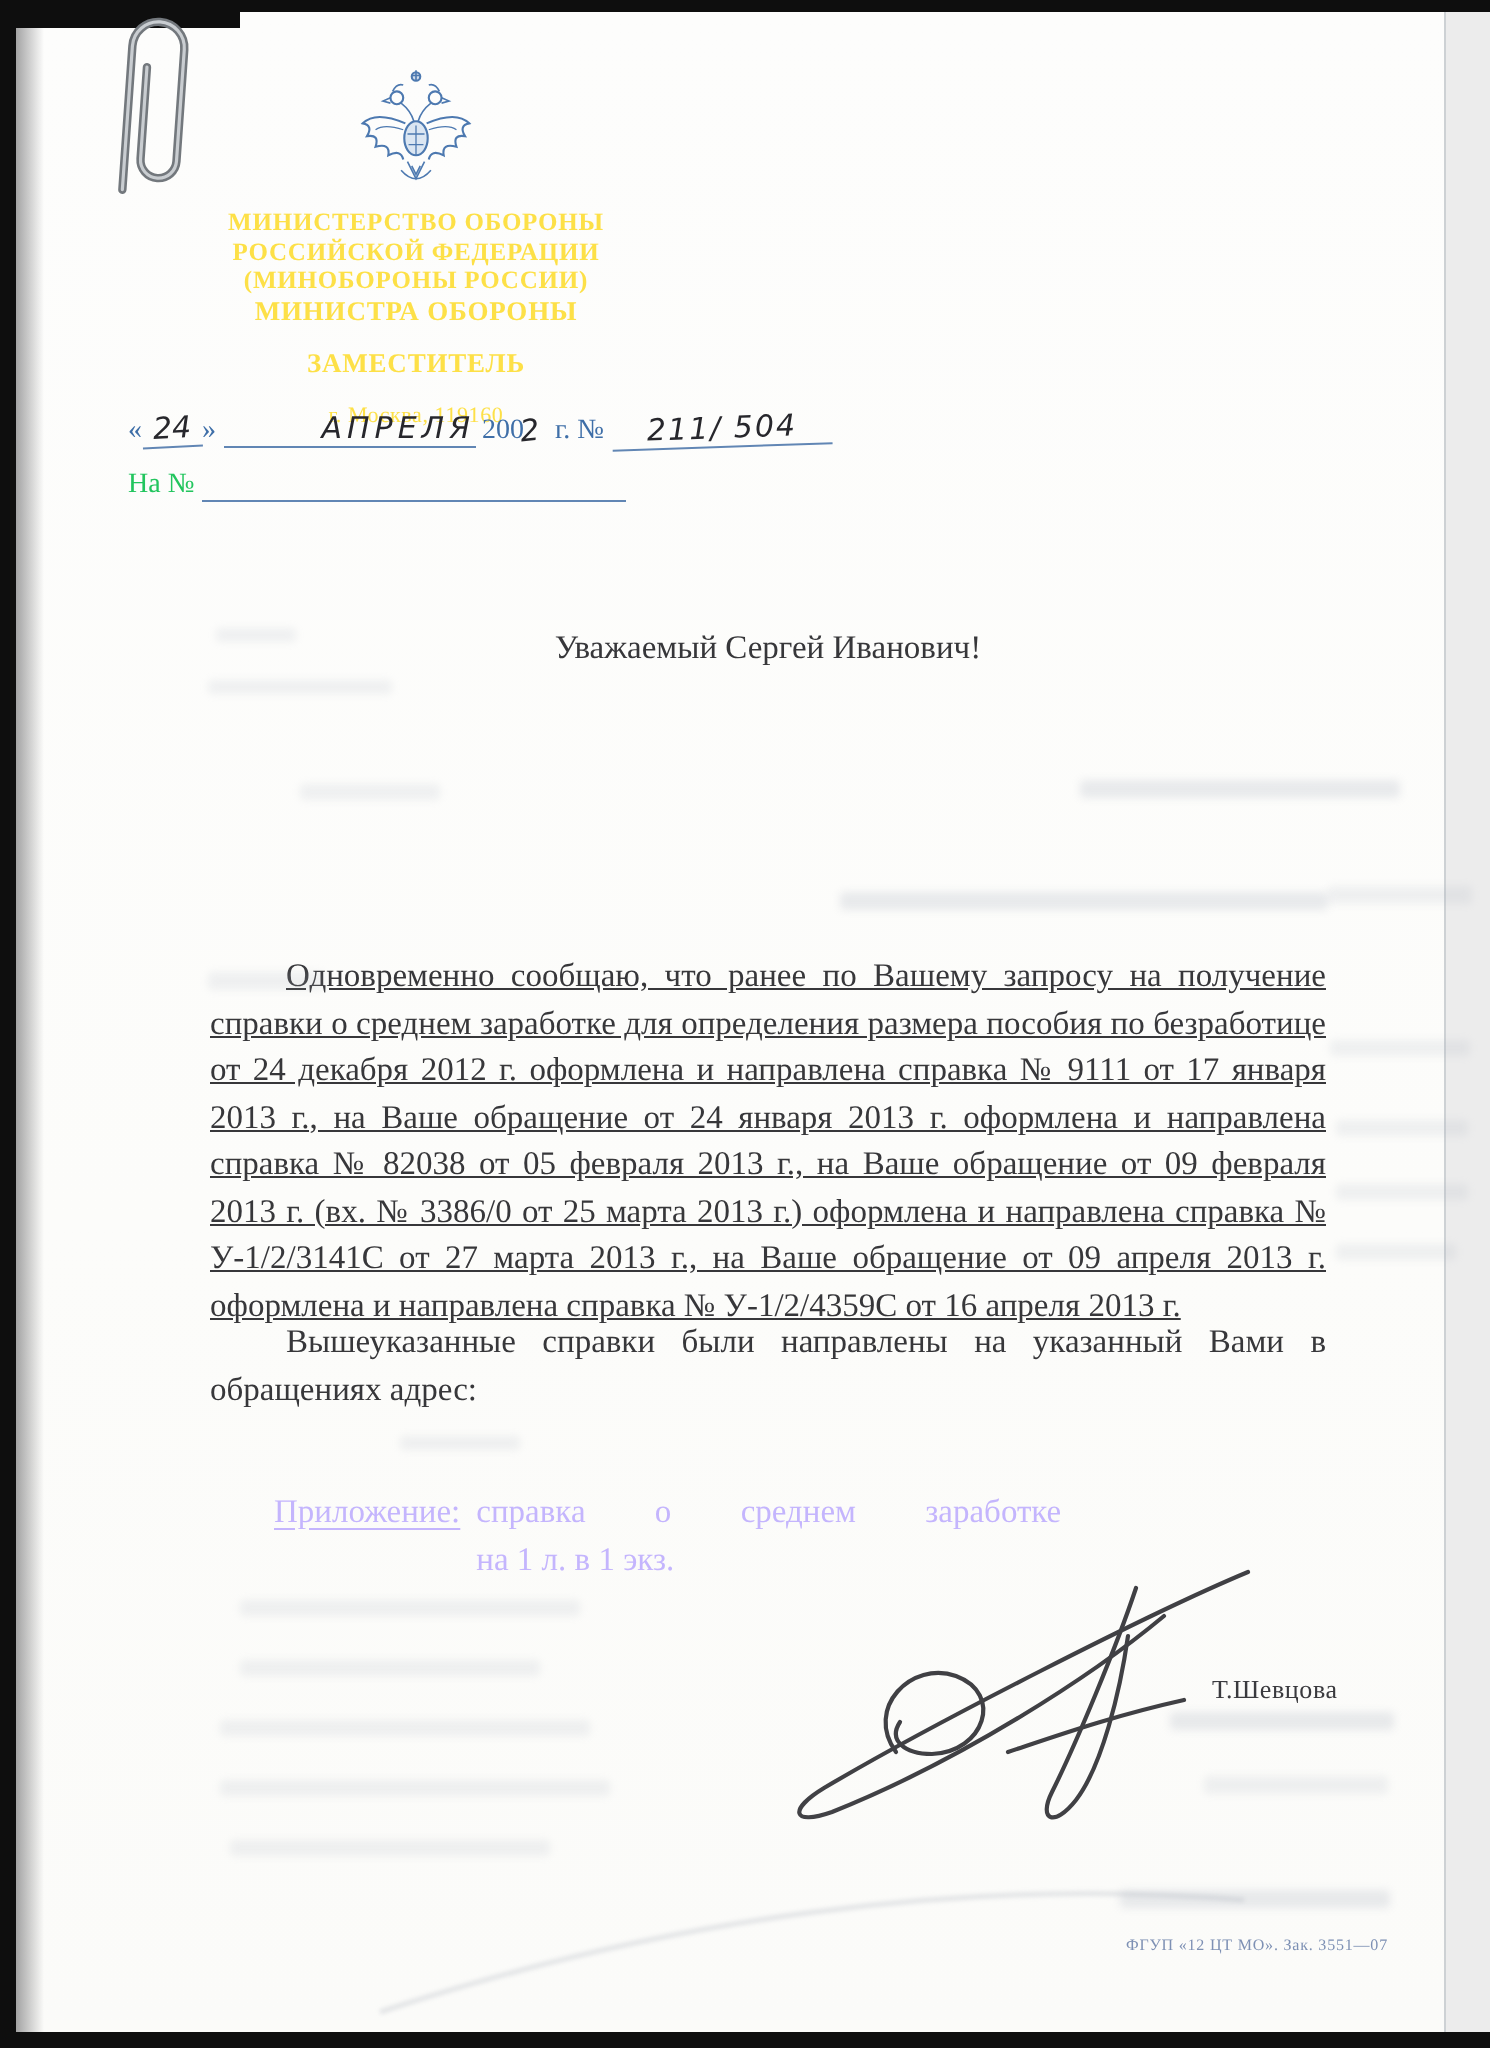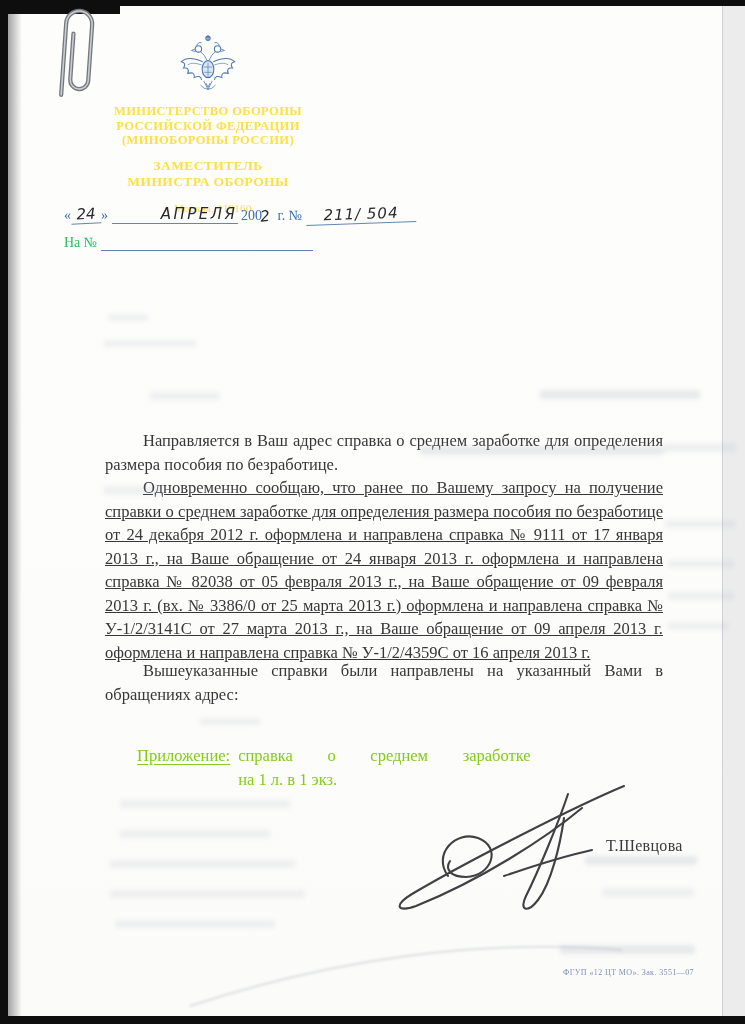--- a/index.html
+++ b/index.html
@@ -36,29 +36,29 @@
   
   .body-block { position:absolute; left:105px; width:558px; color:#37373a; font-size:16.5px; line-height:23.5px; }
   .salutation { top:312px; text-align:center; }
   .para { text-align:justify; text-indent:38px; }
   .p1 { top:359px; }
   .p2 { top:429px; }
   .p3 { top:476px;text-decoration:underline; }
   .p4 { top:659px; }
 
   
-  .attachment { position:absolute; left:137px; top:744px; font-size:16.5px; line-height:23px; color:#84cc16; display:flex; }
+  .attachment { position:absolute; left:137px; top:744px; font-size:16.5px; line-height:23px; color:#c4b5fd; display:flex; }
   .att-label { text-decoration:underline; text-underline-offset:3px; margin-right:8px; white-space:nowrap; }
   .att-content { width:340px; }
   .att-line1 { word-spacing:1.85em; }
   .att-line2 { margin-top:1px; }
 
   
   .signature-svg { position:absolute; left:386px; top:780px; }
-  .signatory { position:absolute; left:606px; top:837px; font-size:16px; color:#3a3a3e; letter-spacing:.3px; }
+  .signatory { position:absolute; left:606px; top:837px; font-size:13px; color:#3a3a3e; letter-spacing:.3px; }
 
   
   .print-mark { position:absolute; left:563px; top:968px; font-size:8px; color:#7d90b4; letter-spacing:.4px; font-family:"Liberation Serif", serif; }
 
   
   .smudge { position:absolute; background:#a9b0bd; opacity:.16; filter:blur(2px); border-radius:2px; }
   .smudge.dk { opacity:.24; }
   .swoosh { position:absolute; left:150px; top:920px; opacity:.35; filter:blur(1px); }
 
   .paperclip { position:absolute; left:42px; top:0px; }
@@ -100,38 +100,38 @@
         <ellipse cx="60" cy="66" rx="11" ry="16" fill="#dbe6f2"></ellipse>
         <path d="M60 54 L60 82 M52 62 L68 62 M53 72 L67 72" stroke-width="1.2"></path>
 
         <path d="M52 88 L60 104 L68 88 M56 92 L60 100 L64 92" stroke-width="1.5"></path>
         <path d="M46 96 Q60 112 74 96" stroke-width="1.5"></path>
       </g>
     </svg>
     <div class="org-name">МИНИСТЕРСТВО ОБОРОНЫ</div>
     <div class="org-name">РОССИЙСКОЙ ФЕДЕРАЦИИ</div>
     <div class="org-name">(МИНОБОРОНЫ РОССИИ)</div>
+    <div class="position" style="margin-top:0;">МИНИСТРА ОБОРОНЫ</div>
     <div class="position">ЗАМЕСТИТЕЛЬ</div>
-    <div class="position" style="margin-top:0;">МИНИСТРА ОБОРОНЫ</div>
     <div class="city">г. Москва, 119160</div>
   </div>
 
   <div class="ref-line">
     <span>«</span><span class="u hw hw-day">24</span><span>»</span>
     <span class="u hw hw-month">АПРЕЛЯ</span>
     <span>200</span><span class="hw hw-year">2</span>
     <span>г. №</span>
     <span class="u hw hw-num">211/ 504</span>
   </div>
   <div class="na-line">
     <span>На №</span>
     <span class="na-underline"></span>
   </div>
 
-  <div class="body-block para p2">Направляется в Ваш адрес справка о среднем заработке для определения размера пособия по безработице.</div>
+  <div class="body-block salutation">Уважаемый Сергей Иванович!</div>
   <div class="body-block para p3">Одновременно сообщаю, что ранее по Вашему запросу на получение справки о среднем заработке для определения размера пособия по безработице от 24 декабря 2012 г. оформлена и направлена справка № 9111 от 17 января 2013 г., на Ваше обращение от 24 января 2013 г. оформлена и направлена справка № 82038 от 05 февраля 2013 г., на Ваше обращение от 09 февраля 2013 г. (вх. № 3386/0 от 25 марта 2013 г.) оформлена и направлена справка № У-1/2/3141С от 27 марта 2013 г., на Ваше обращение от 09 апреля 2013 г. оформлена и направлена справка № У-1/2/4359С от 16 апреля 2013 г.</div>
   <div class="body-block para p4">Вышеуказанные справки были направлены на указанный Вами в обращениях адрес:</div>
 
   <div class="attachment">
     <span class="att-label">Приложение:</span>
     <span class="att-content">
       <div class="att-line1">справка о среднем заработке</div>
       <div class="att-line2">на 1 л. в 1 экз.</div>
     </span>
   </div>

